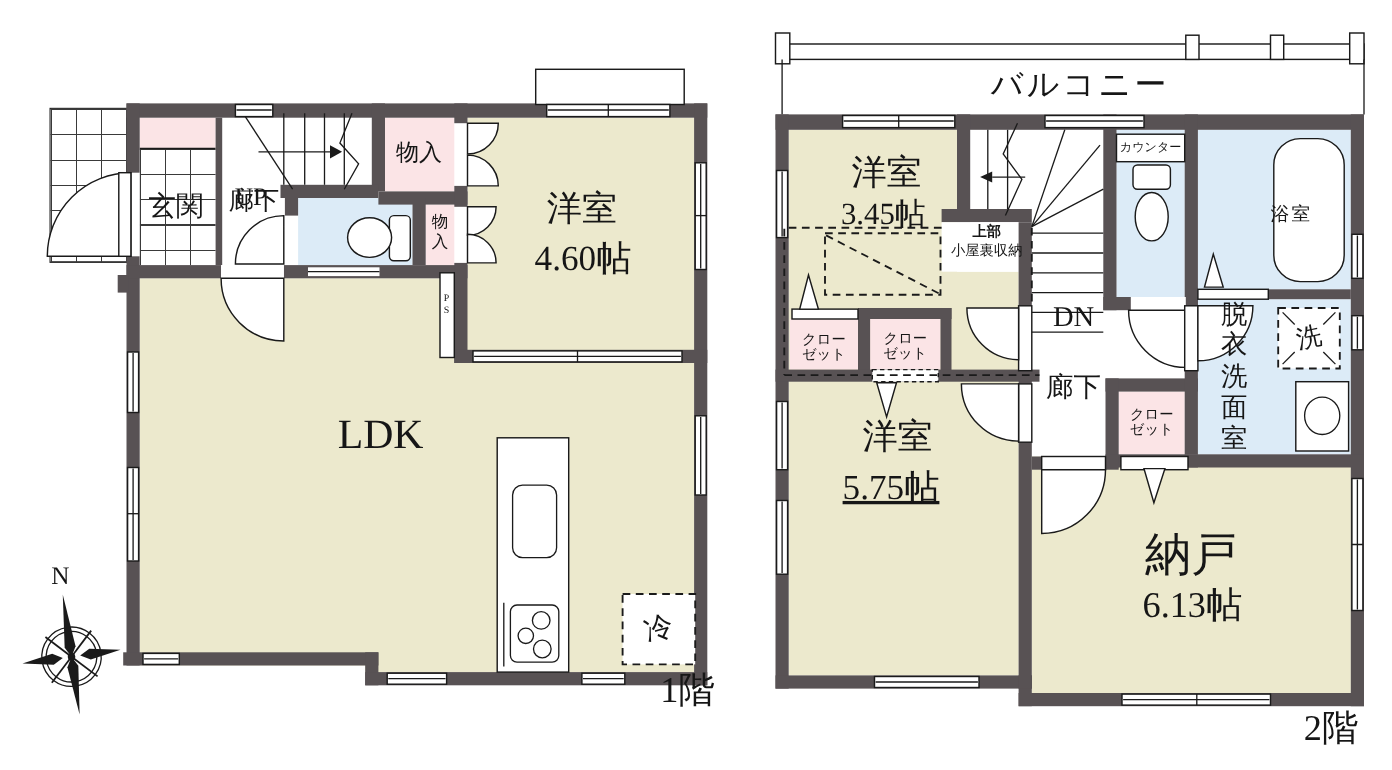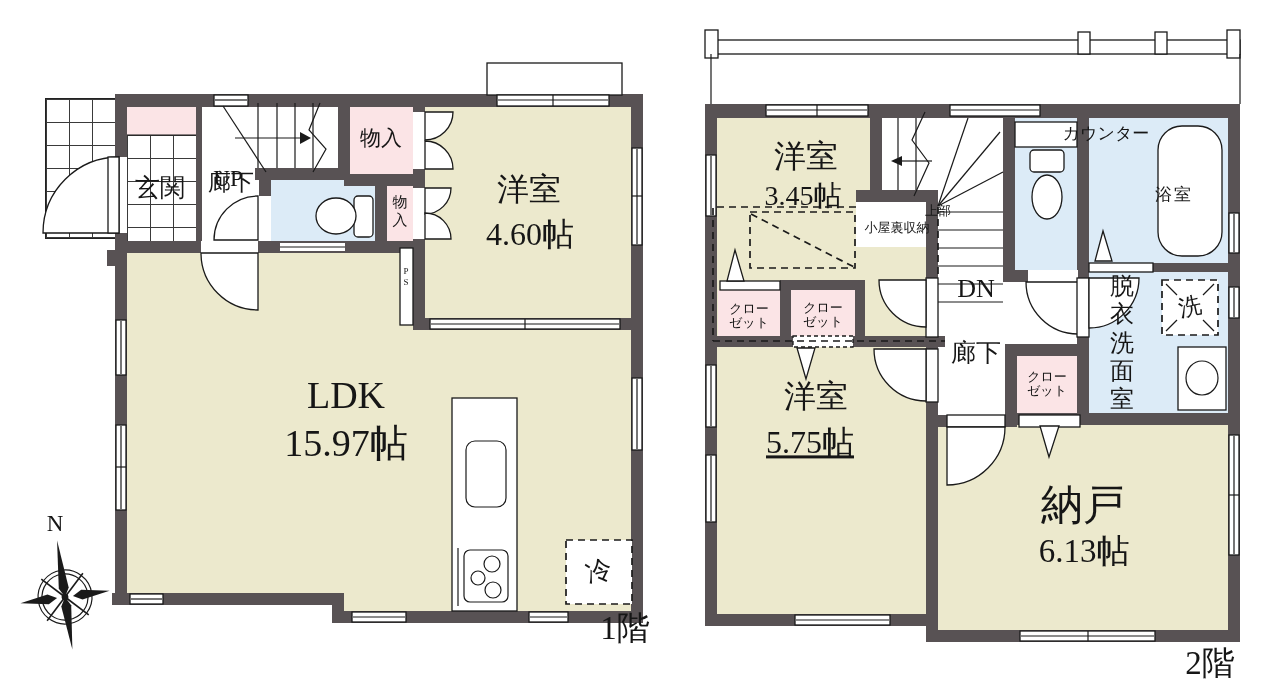--- a/index.html
+++ b/index.html
@@ -300,31 +300,31 @@
   </svg>
 
   <div class="t" style="left:160px;top:188px;font-size:25px;">玄関</div>
   <div class="t" style="left:228px;top:166px;font-size:23px;margin-top:13px;">UP</div>
   <div class="t" style="left:231px;top:183px;font-size:23px;">廊下</div>
   <div class="t" style="left:381px;top:139px;font-size:21px;">物入</div>
   <div class="t vert" style="left:400px;top:212px;font-size:15px;">物入</div>
   <div class="t" style="left:529px;top:190px;font-size:32px;">洋室</div>
   <div class="t" style="left:530px;top:235px;font-size:32px;">4.60帖</div>
   <div class="t" style="left:346px;top:396px;font-size:38px;">LDK</div>
-  <div class="t" style="left:346px;top:444px;font-size:38px;">15.97帖</div>
   <div class="t rot15" style="left:599px;top:572px;font-size:26px;">冷</div>
   <div class="t vert" style="left:406px;top:277px;font-size:9px;line-height:1.25;">PS</div>
   <div class="t" style="left:625px;top:628px;font-size:33px;">1階</div>
   <div class="t" style="left:55px;top:524px;font-size:23px;">N</div>
 
+  <div class="t" style="left:982px;top:78px;font-size:29px;letter-spacing:3px;">バルコニー</div>
   <div class="t" style="left:806px;top:157px;font-size:32px;">洋室</div>
   <div class="t" style="left:803px;top:196px;font-size:28px;">3.45帖</div>
-  <div class="t" style="left:938px;top:211px;font-size:13px;">上部</div>
+  <div class="t" style="left:897px;top:211px;font-size:13px;font-weight:bold;">上部</div>
   <div class="t" style="left:897px;top:228px;font-size:13px;">小屋裏収納</div>
-  <div class="t" style="left:1106px;top:134px;font-size:17px;">カウンター</div>
+  <div class="t" style="left:1046px;top:134px;font-size:11px;">カウンター</div>
   <div class="t" style="left:1157px;top:195px;font-size:17px;letter-spacing:2px;margin-left:17px;">浴室</div>
   <div class="t" style="left:976px;top:289px;font-size:26px;">DN</div>
   <div class="t" style="left:976px;top:353px;font-size:25px;">廊下</div>
   <div class="t pre" style="left:749px;top:316px;font-size:13px;">クロー
 ゼット</div>
   <div class="t pre" style="left:823px;top:315px;font-size:13px;">クロー
 ゼット</div>
   <div class="t pre" style="left:1047px;top:384px;font-size:13px;">クロー
 ゼット</div>
   <div class="t vert" style="left:1122px;top:343px;font-size:24px;">脱衣洗面室</div>

